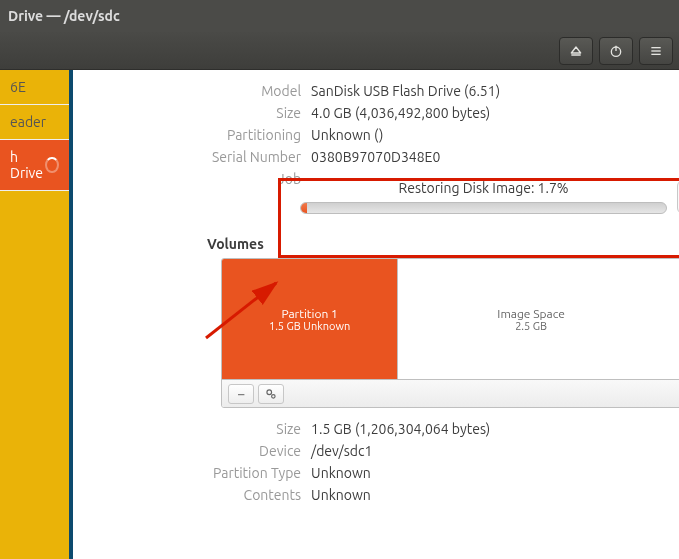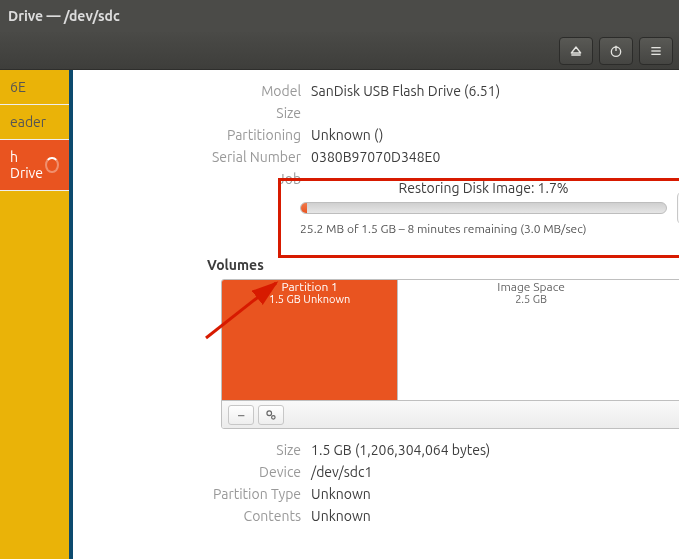--- a/index.html
+++ b/index.html
@@ -22,21 +22,21 @@
   .progresswrap { margin-left: 205px; margin-right: 10px; display:flex; align-items:center; gap:10px; padding: 8px 12px 14px 22px;}
   .pcol { flex:1; }
   .ptitle { text-align:center; font-size:14px; margin-bottom:6px; color:#3c3c3c;}
   .pbar { height:12px; border-radius:6px; background:linear-gradient(#cfcfcf,#e6e6e6); border:1px solid #bdbdbd; overflow:hidden; position:relative;}
   .pfill { height:100%; background:linear-gradient(#f07a4b,#e95420); width:1.7%; }
   .psub { font-size:12px; color:#555; margin-top:8px; }
   .cancelbtn { width:34px; height:34px; border:1px solid #c8c8c8; border-radius:6px; background:#f9f9f9; display:flex; align-items:center; justify-content:center; cursor:pointer;}
   .vol-h { font-weight:bold; margin: 8px 0 0 134px; }
   .volbox { margin: 6px 0 0 148px; border:1px solid #bfbfbf; border-radius:3px; overflow:hidden; width: 512px;}
   .parts { display:flex; height:120px; }
-  .part { border-right:1px solid #bfbfbf; display:flex; flex-direction:column; align-items:center; justify-content:flex-start; text-align:center; font-size:11px; background:#fff; color:#666;}
+  .part { border-right:1px solid #bfbfbf; display:flex; flex-direction:column; align-items:center; justify-content:center; text-align:center; font-size:11px; background:#fff; color:#666;}
   .part:last-child{border-right:none;}
   .part.sel { background:#e95420; color:#fff; }
   .part .pn { font-size:12px; }
   .volbar { display:flex; align-items:center; border-top:1px solid #bfbfbf; background:linear-gradient(#f9f9f9,#ececec); height:28px; padding:0 6px; gap:4px;}
   .smbtn { width:26px; height:20px; border:1px solid #c7c7c7; border-radius:3px; background:linear-gradient(#fff,#eee); display:flex; align-items:center; justify-content:center; cursor:pointer; font-size:14px; color:#555;}
   .arrow { position:absolute; left:128px; top:208px; pointer-events:none; }
 </style>
 </head>
 <body>
 
@@ -80,20 +80,21 @@
   </div>
 
   <div class="main">
 
     <div class="kv">
         <div class="k">Model</div>
         <div class="v">SanDisk USB Flash Drive (6.51)</div>
       </div>
     <div class="kv">
         <div class="k">Size</div>
+        <div class="v">4.0 GB (4,036,492,800 bytes)</div>
       </div>
     <div class="kv">
         <div class="k">Partitioning</div>
         <div class="v">Unknown ()</div>
       </div>
     <div class="kv">
         <div class="k">Serial Number</div>
         <div class="v">0380B97070D348E0</div>
       </div>
     <div class="kv">
@@ -102,21 +103,20 @@
       </div>
 
     <div class="hlbox" style="left:205px; top:108px; width:451px; height:80px;"></div>
 
     <div class="progresswrap" style="margin-top:-18px;">
       <div class="pcol">
         <div class="ptitle">Restoring Disk Image: 1.7%</div>
         <div class="pbar">
           <div class="pfill" style="width:1.7%"></div>
         </div>
-        <div class="psub">25.2 MB of 1.5 GB – 8 minutes remaining (3.0 MB/sec)</div>
       </div>
       <div class="cancelbtn">
         
       </div>
     </div>
 
     <div class="vol-h">Volumes</div>
 
     <div class="volbox">
       <div class="parts">

